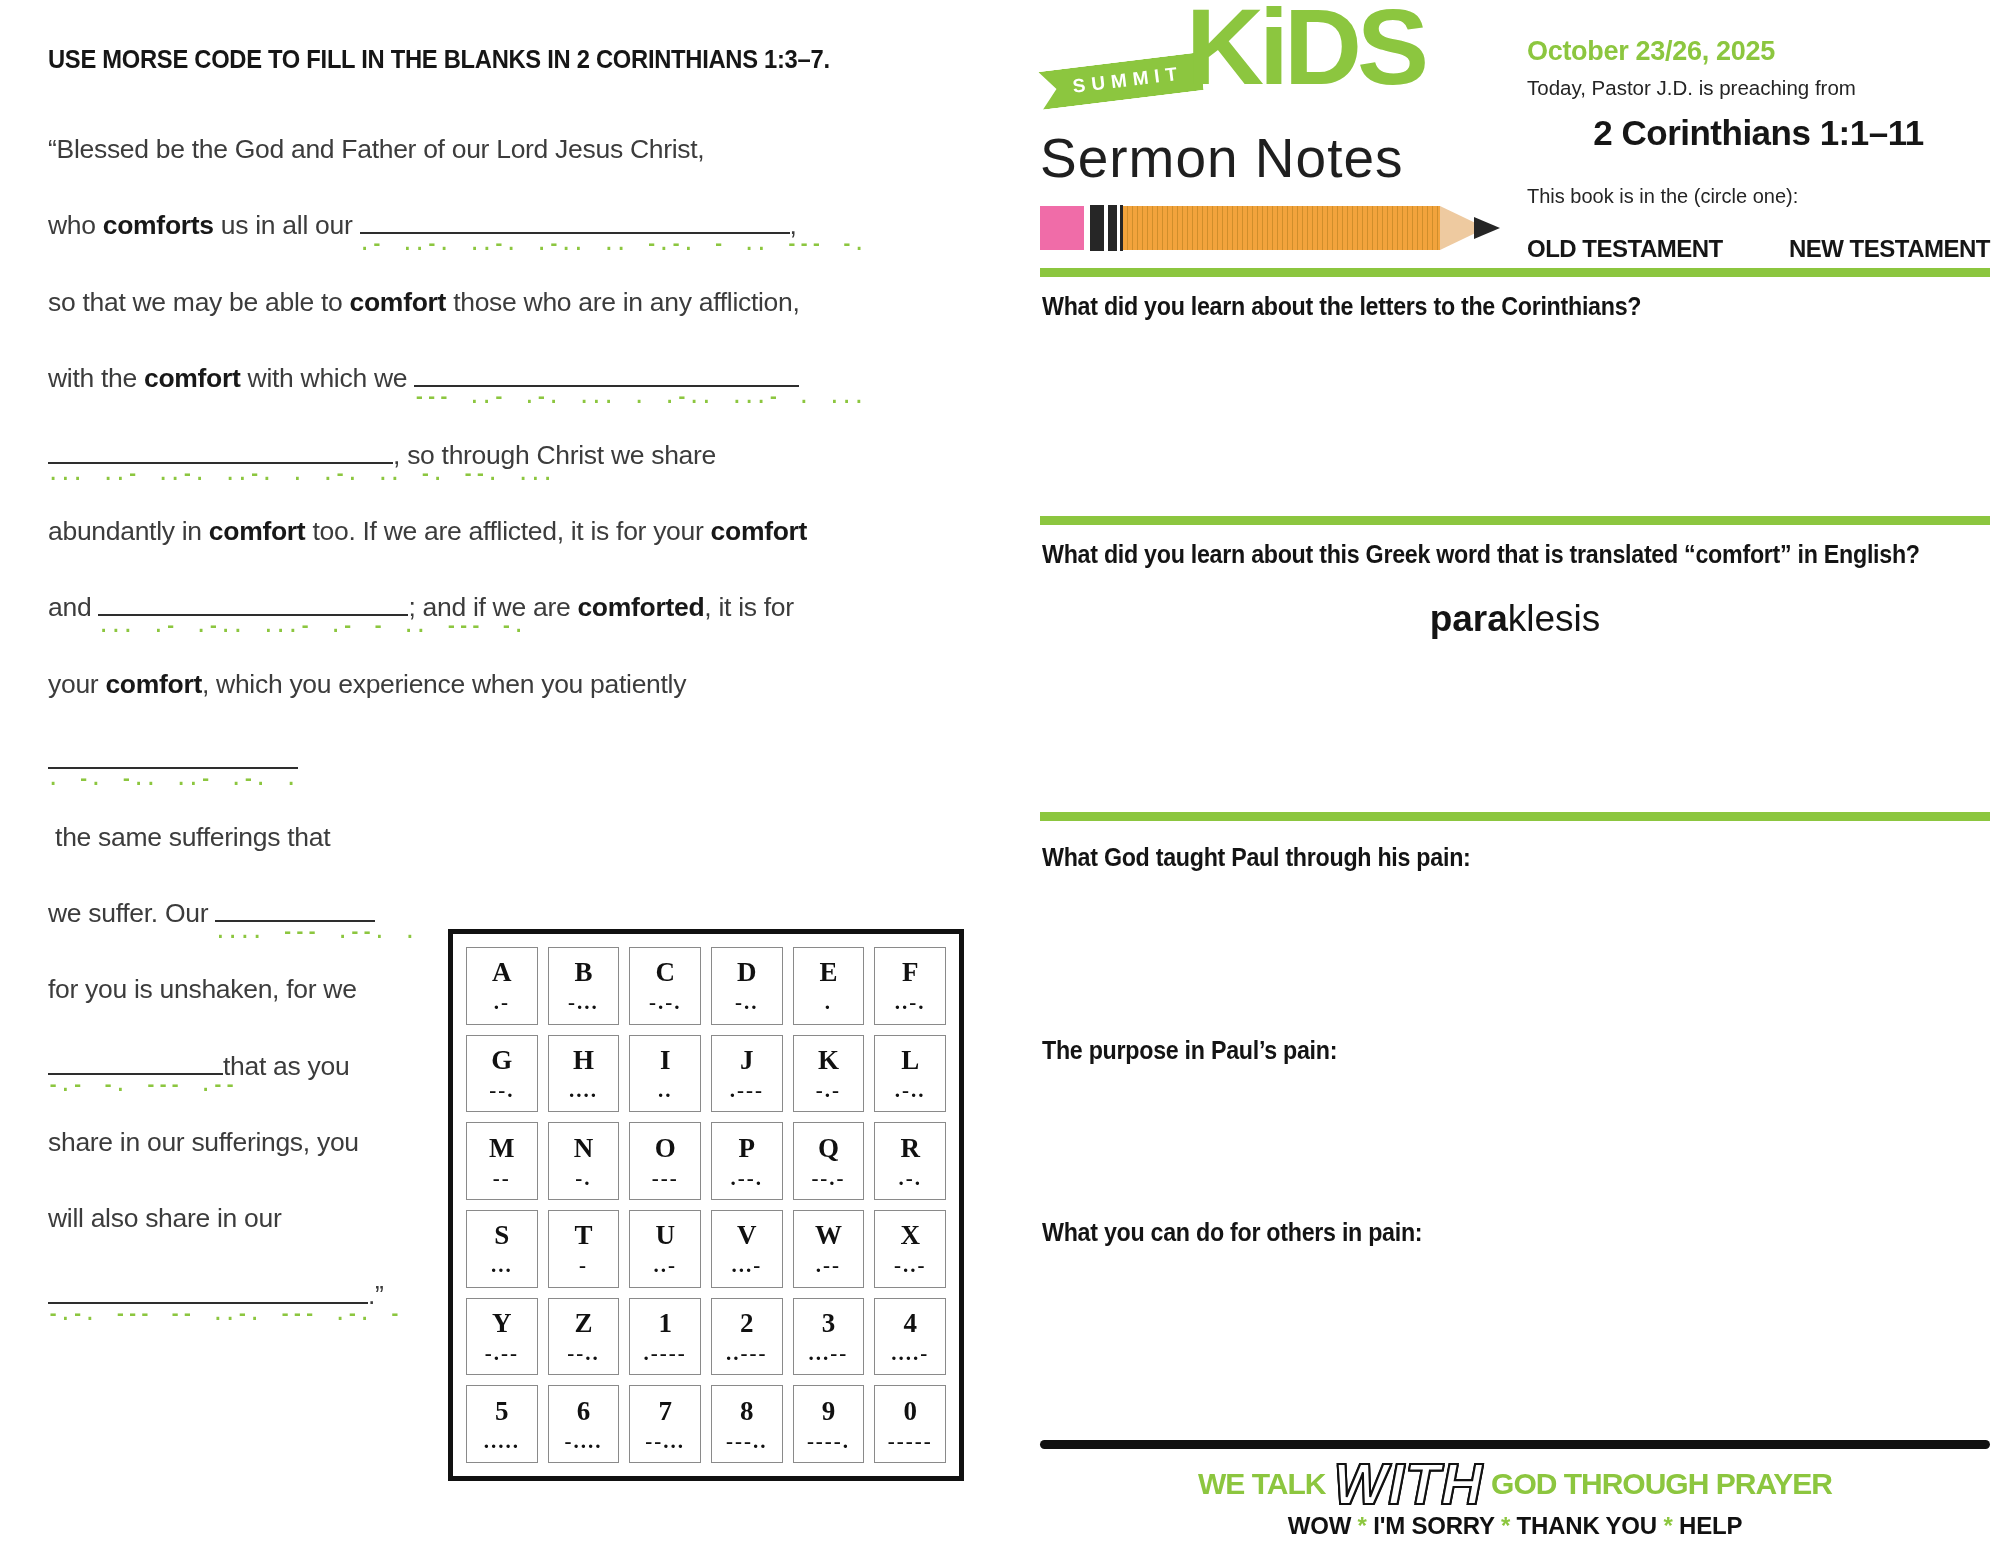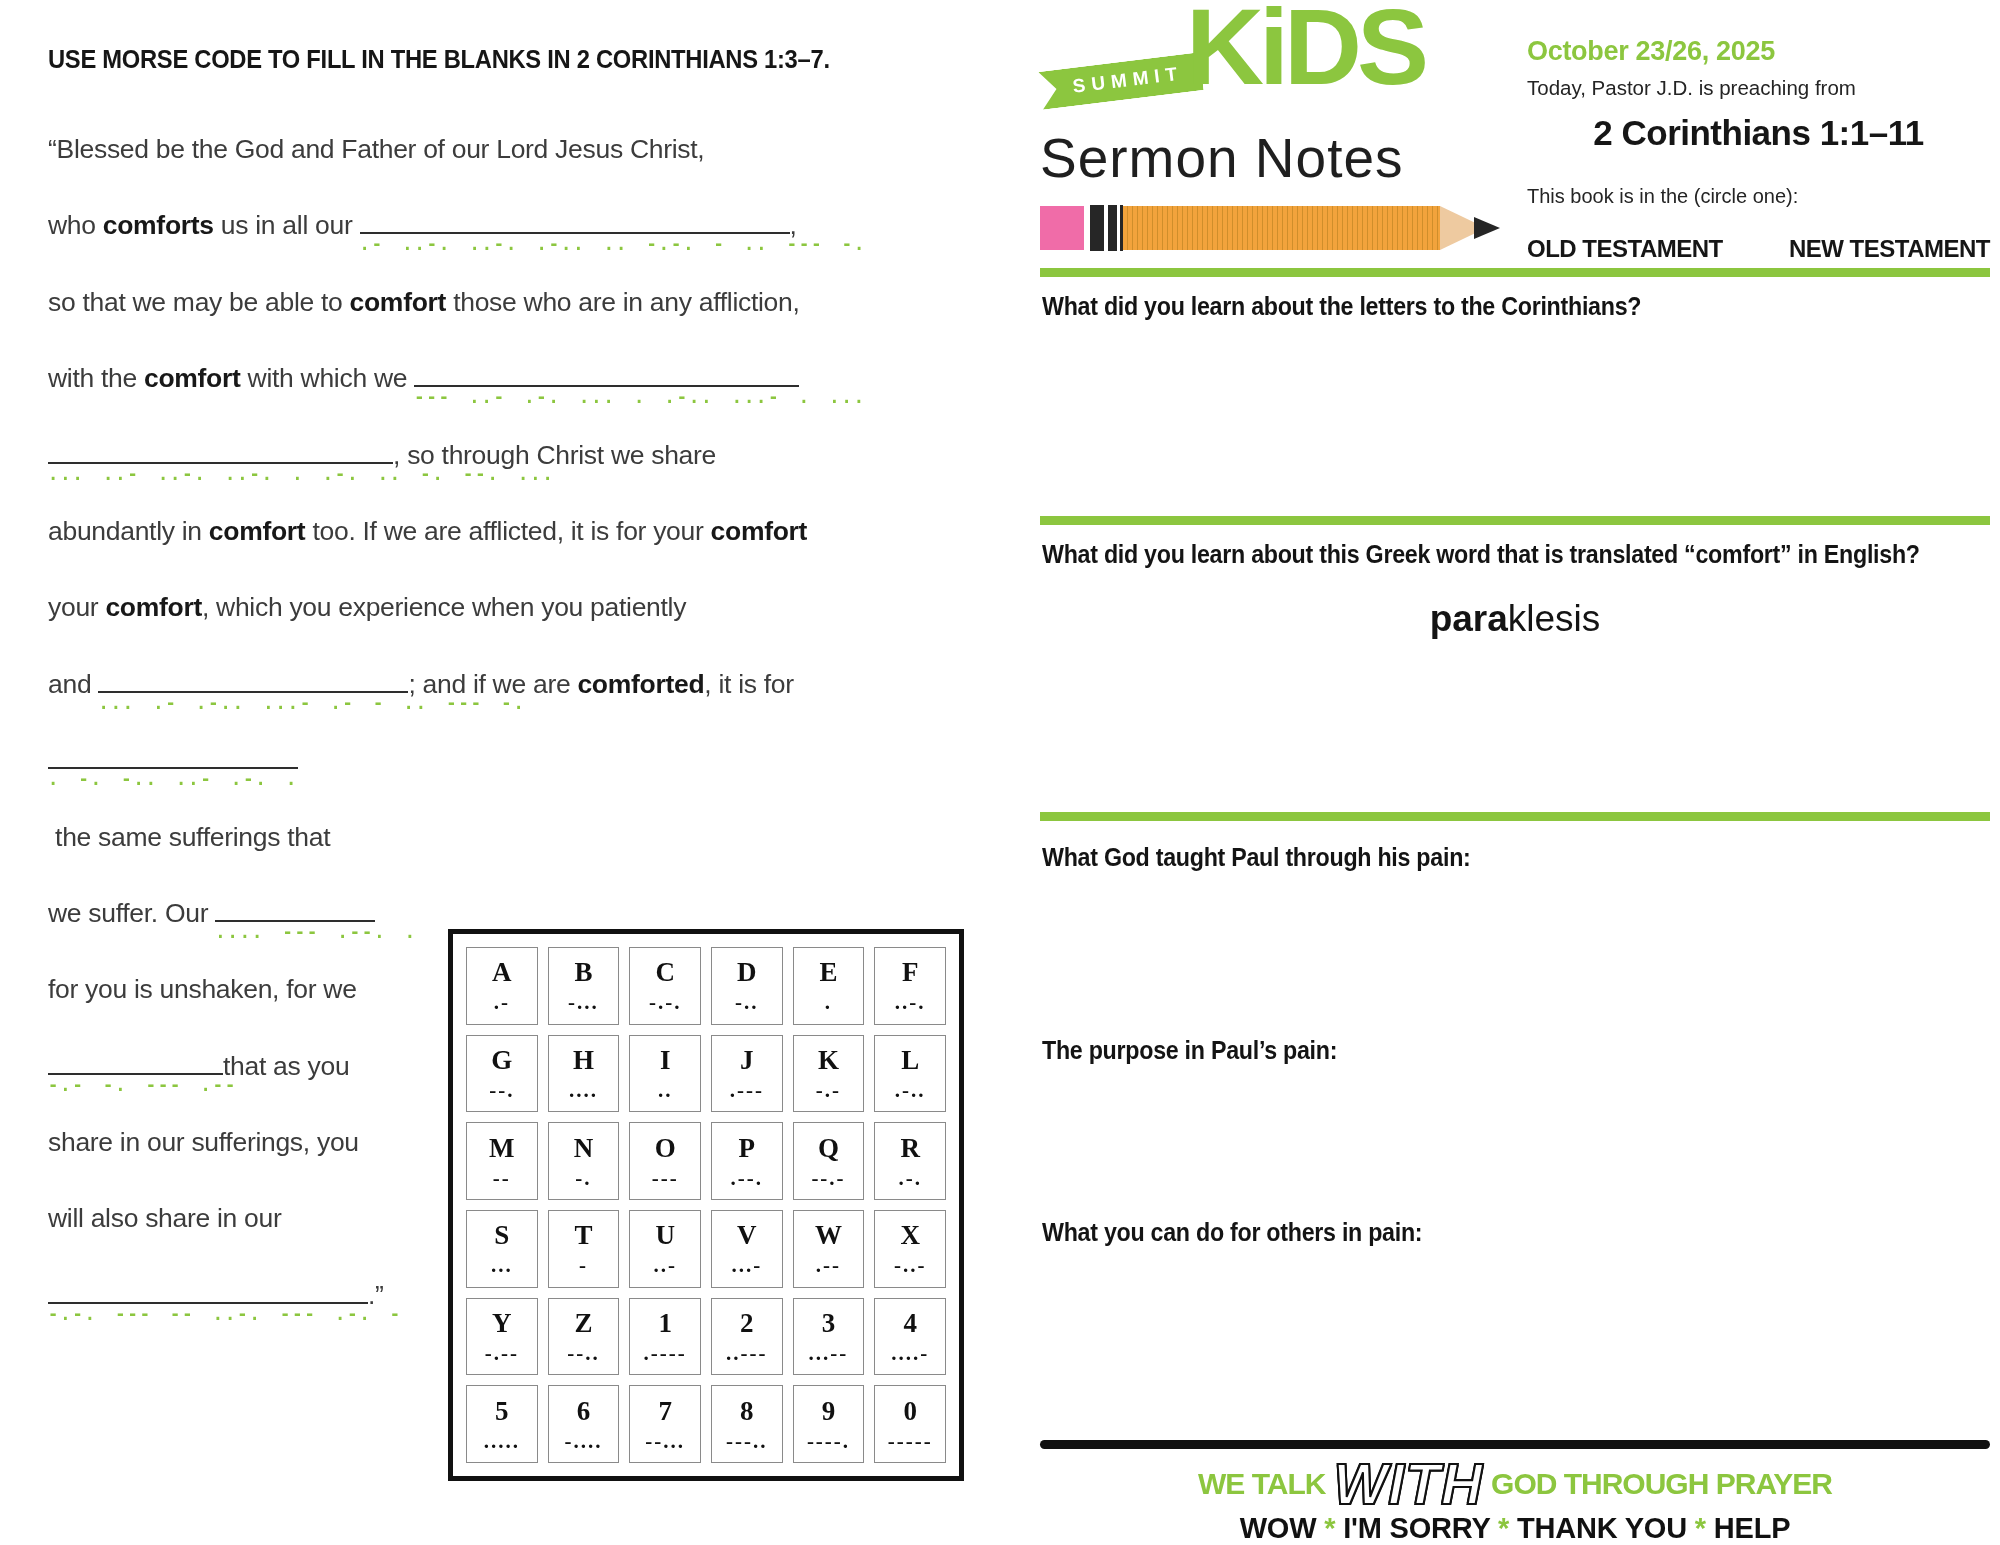--- a/index.html
+++ b/index.html
@@ -81,39 +81,39 @@
   .greek .gb{font-weight:700;}
 
   .blackbar{position:absolute;left:0;top:1440px;width:950px;height:9px;background:#111;border-radius:5px;}
 
   #prayer{position:absolute;left:0;top:1458px;width:950px;text-align:center;}
   .prayer-line1{display:flex;align-items:center;justify-content:center;gap:8px;height:52px;}
   .pl-green{color:var(--green);font-weight:800;font-size:30px;letter-spacing:-1px;white-space:nowrap;}
   .pl-with{font-style:italic;font-weight:800;font-size:57px;color:#fff;letter-spacing:1px;
     -webkit-text-stroke:2px #111;
     text-shadow:1px 1px 0 #111,-1px -1px 0 #111,1px -1px 0 #111,-1px 1px 0 #111;}
-  .prayer-line2{margin-top:2px;font-weight:700;font-size:29px;color:#111;white-space:pre;letter-spacing:-0.2px;}
+  .prayer-line2{margin-top:2px;font-weight:700;font-size:24px;color:#111;white-space:pre;letter-spacing:-0.2px;}
   .prayer-line2 .star{color:var(--green);}
 </style>
 </head>
 <body>
 
 <div id="canvas">
 
   <div id="left-page">
     <span class="worksheet-title">USE MORSE CODE TO FILL IN THE BLANKS IN 2 CORINTHIANS 1:3–7.</span>
     <div id="left-lines">
         <div class="line"><span>“Blessed be the God and Father of our Lord Jesus Christ,</span></div>
         <div class="line"><span>who </span><span class="b">comforts</span><span> us in all our </span><span class="blank" style="width: 430px;"><span class="morse">.- ..-. ..-. .-.. .. -.-. - .. --- -.</span></span><span>,</span></div>
         <div class="line"><span>so that we may be able to </span><span class="b">comfort</span><span> those who are in any affliction,</span></div>
         <div class="line"><span>with the </span><span class="b">comfort</span><span> with which we </span><span class="blank" style="width: 385px;"><span class="morse">--- ..- .-. ... . .-.. ...- . ...</span></span></div>
         <div class="line"><span class="blank" style="width: 345px;"><span class="morse">... ..- ..-. ..-. . .-. .. -. --. ...</span></span><span>, so through Christ we share</span></div>
         <div class="line"><span>abundantly in </span><span class="b">comfort</span><span> too. If we are afflicted, it is for your </span><span class="b">comfort</span></div>
+        <div class="line"><span>and </span><span class="blank" style="width: 310px;"><span class="morse">... .- .-.. ...- .- - .. --- -.</span></span><span>; and if we are </span><span class="b">comforted</span><span>, it is for</span></div>
         <div class="line"><span>your </span><span class="b">comfort</span><span>, which you experience when you patiently</span></div>
-        <div class="line"><span>and </span><span class="blank" style="width: 310px;"><span class="morse">... .- .-.. ...- .- - .. --- -.</span></span><span>; and if we are </span><span class="b">comforted</span><span>, it is for</span></div>
         <div class="line"><span class="blank" style="width: 250px;"><span class="morse">. -. -.. ..- .-. .</span></span></div>
         <div class="line"><span> the same sufferings that</span></div>
         <div class="line"><span>we suffer. Our </span><span class="blank" style="width: 160px;"><span class="morse">.... --- .--. .</span></span></div>
         <div class="line"><span>for you is unshaken, for we</span></div>
         <div class="line"><span class="blank" style="width: 175px;"><span class="morse">-.- -. --- .--</span></span><span>that as you</span></div>
         <div class="line"><span>share in our sufferings, you</span></div>
         <div class="line"><span>will also share in our</span></div>
         <div class="line"><span class="blank" style="width: 320px;"><span class="morse">-.-. --- -- ..-. --- .-. -</span></span><span>.”</span></div>
       </div>
     <div id="morse-table">

